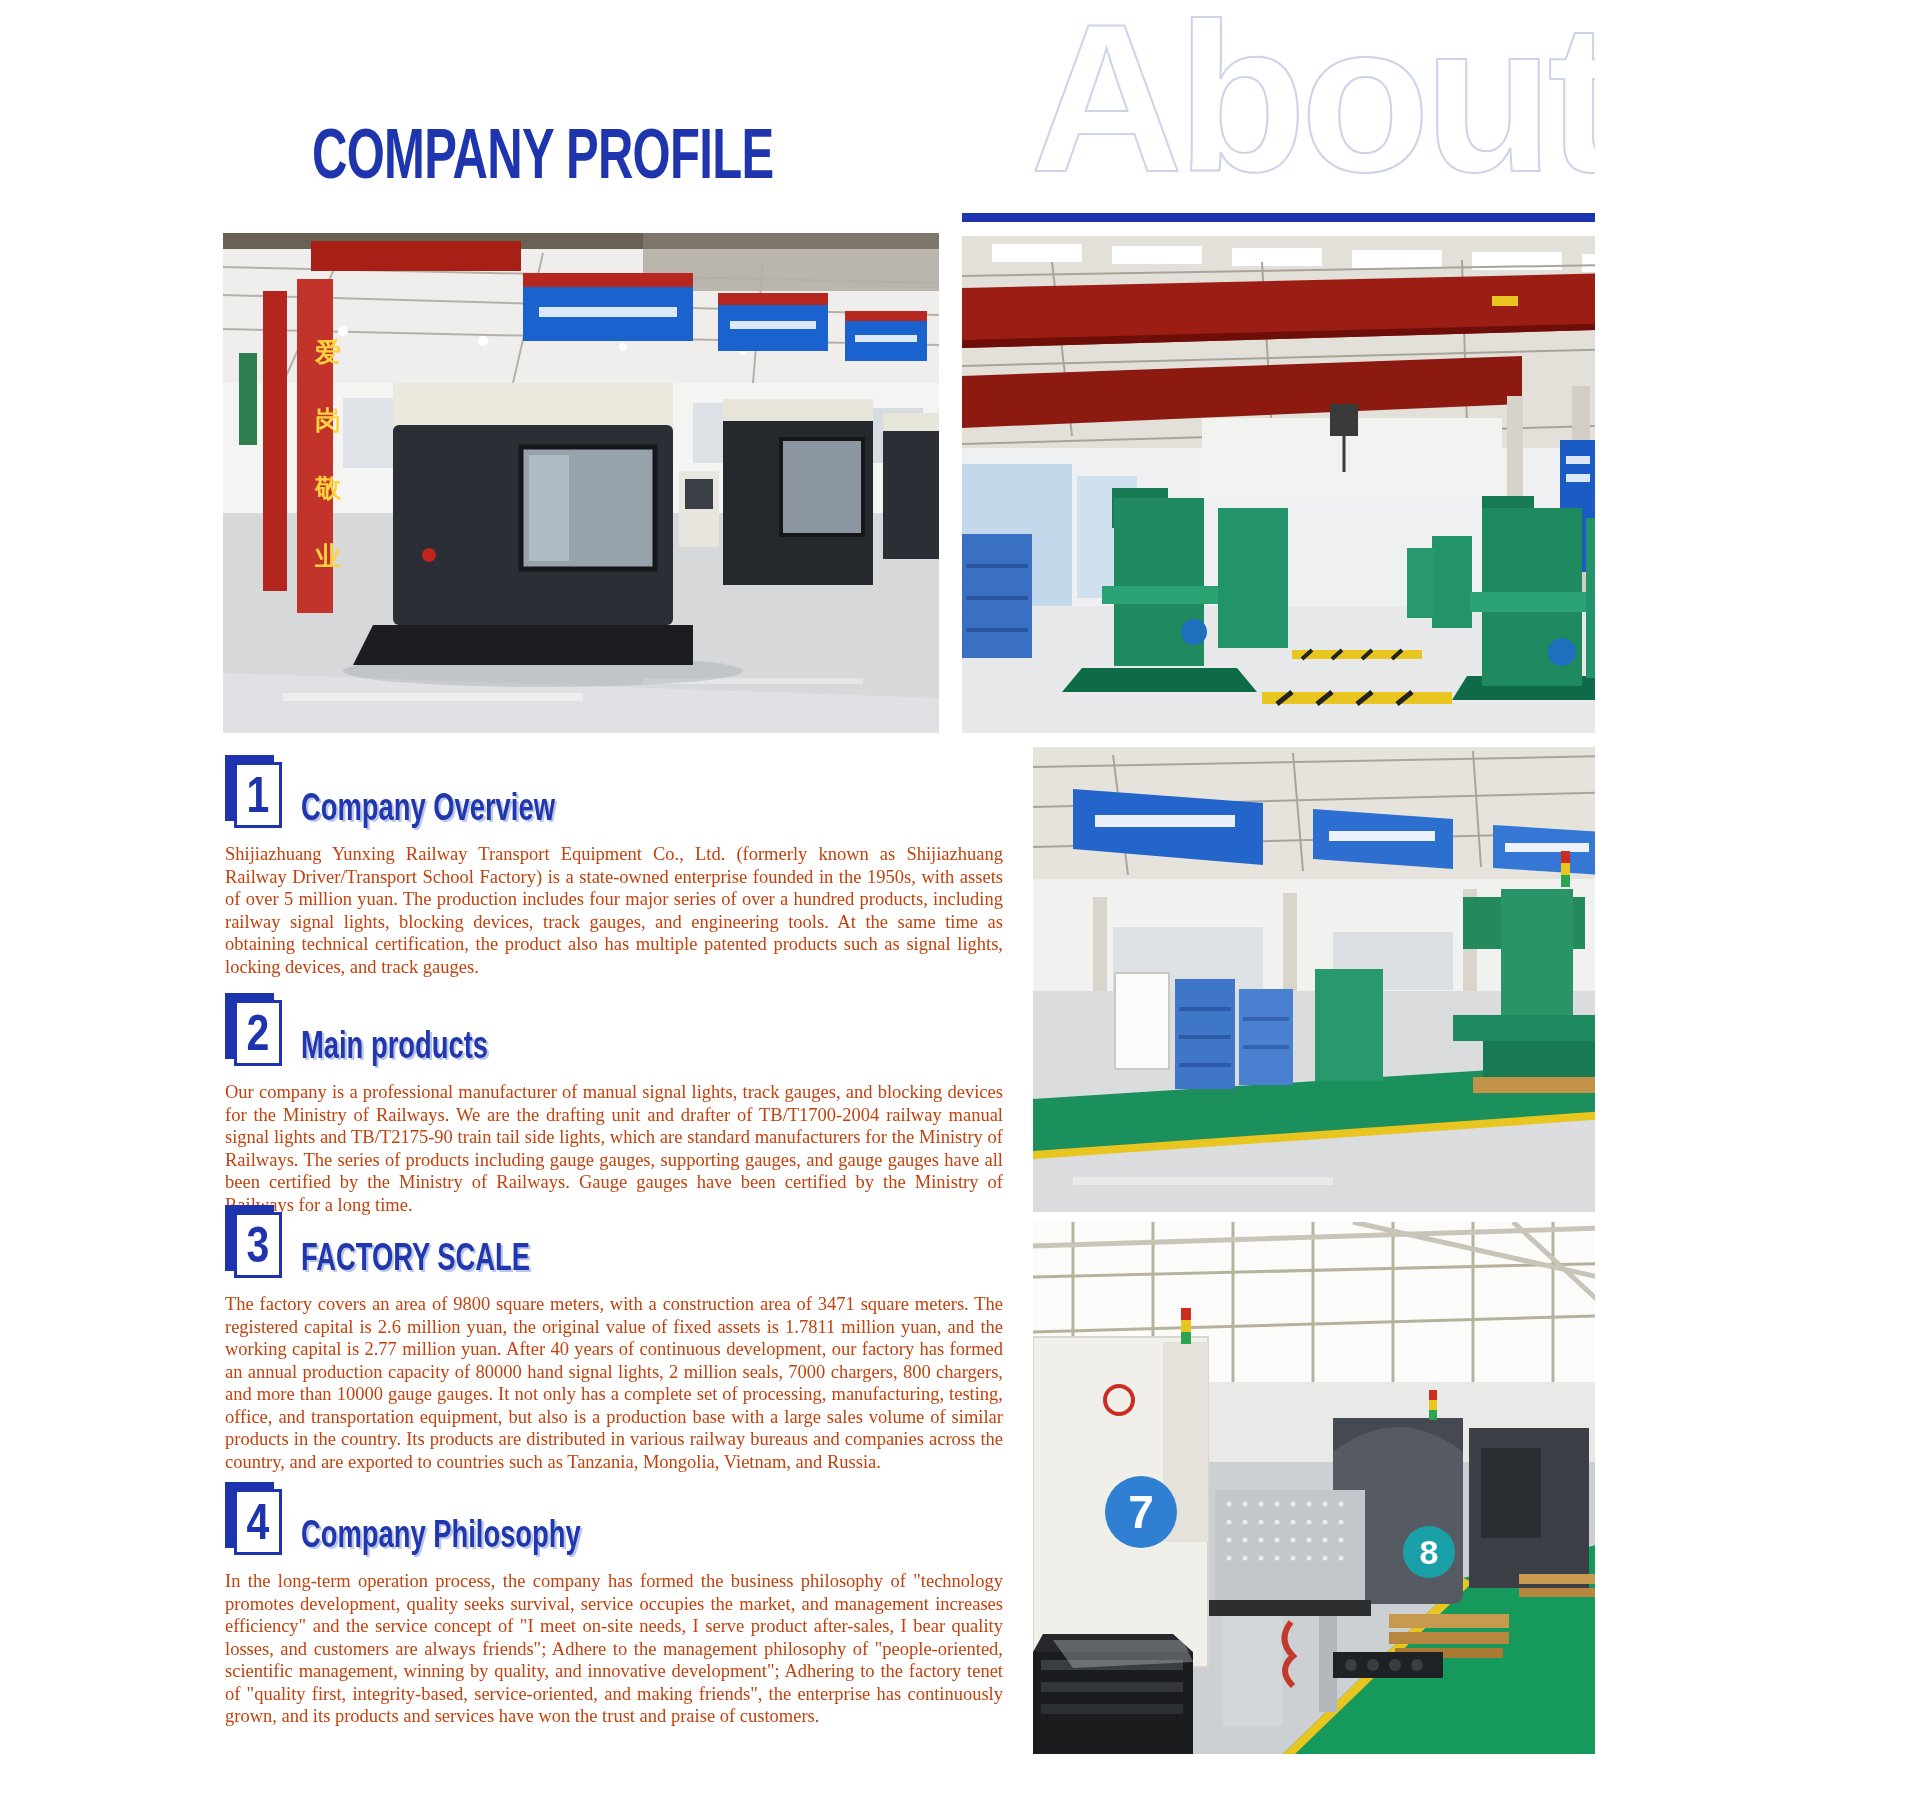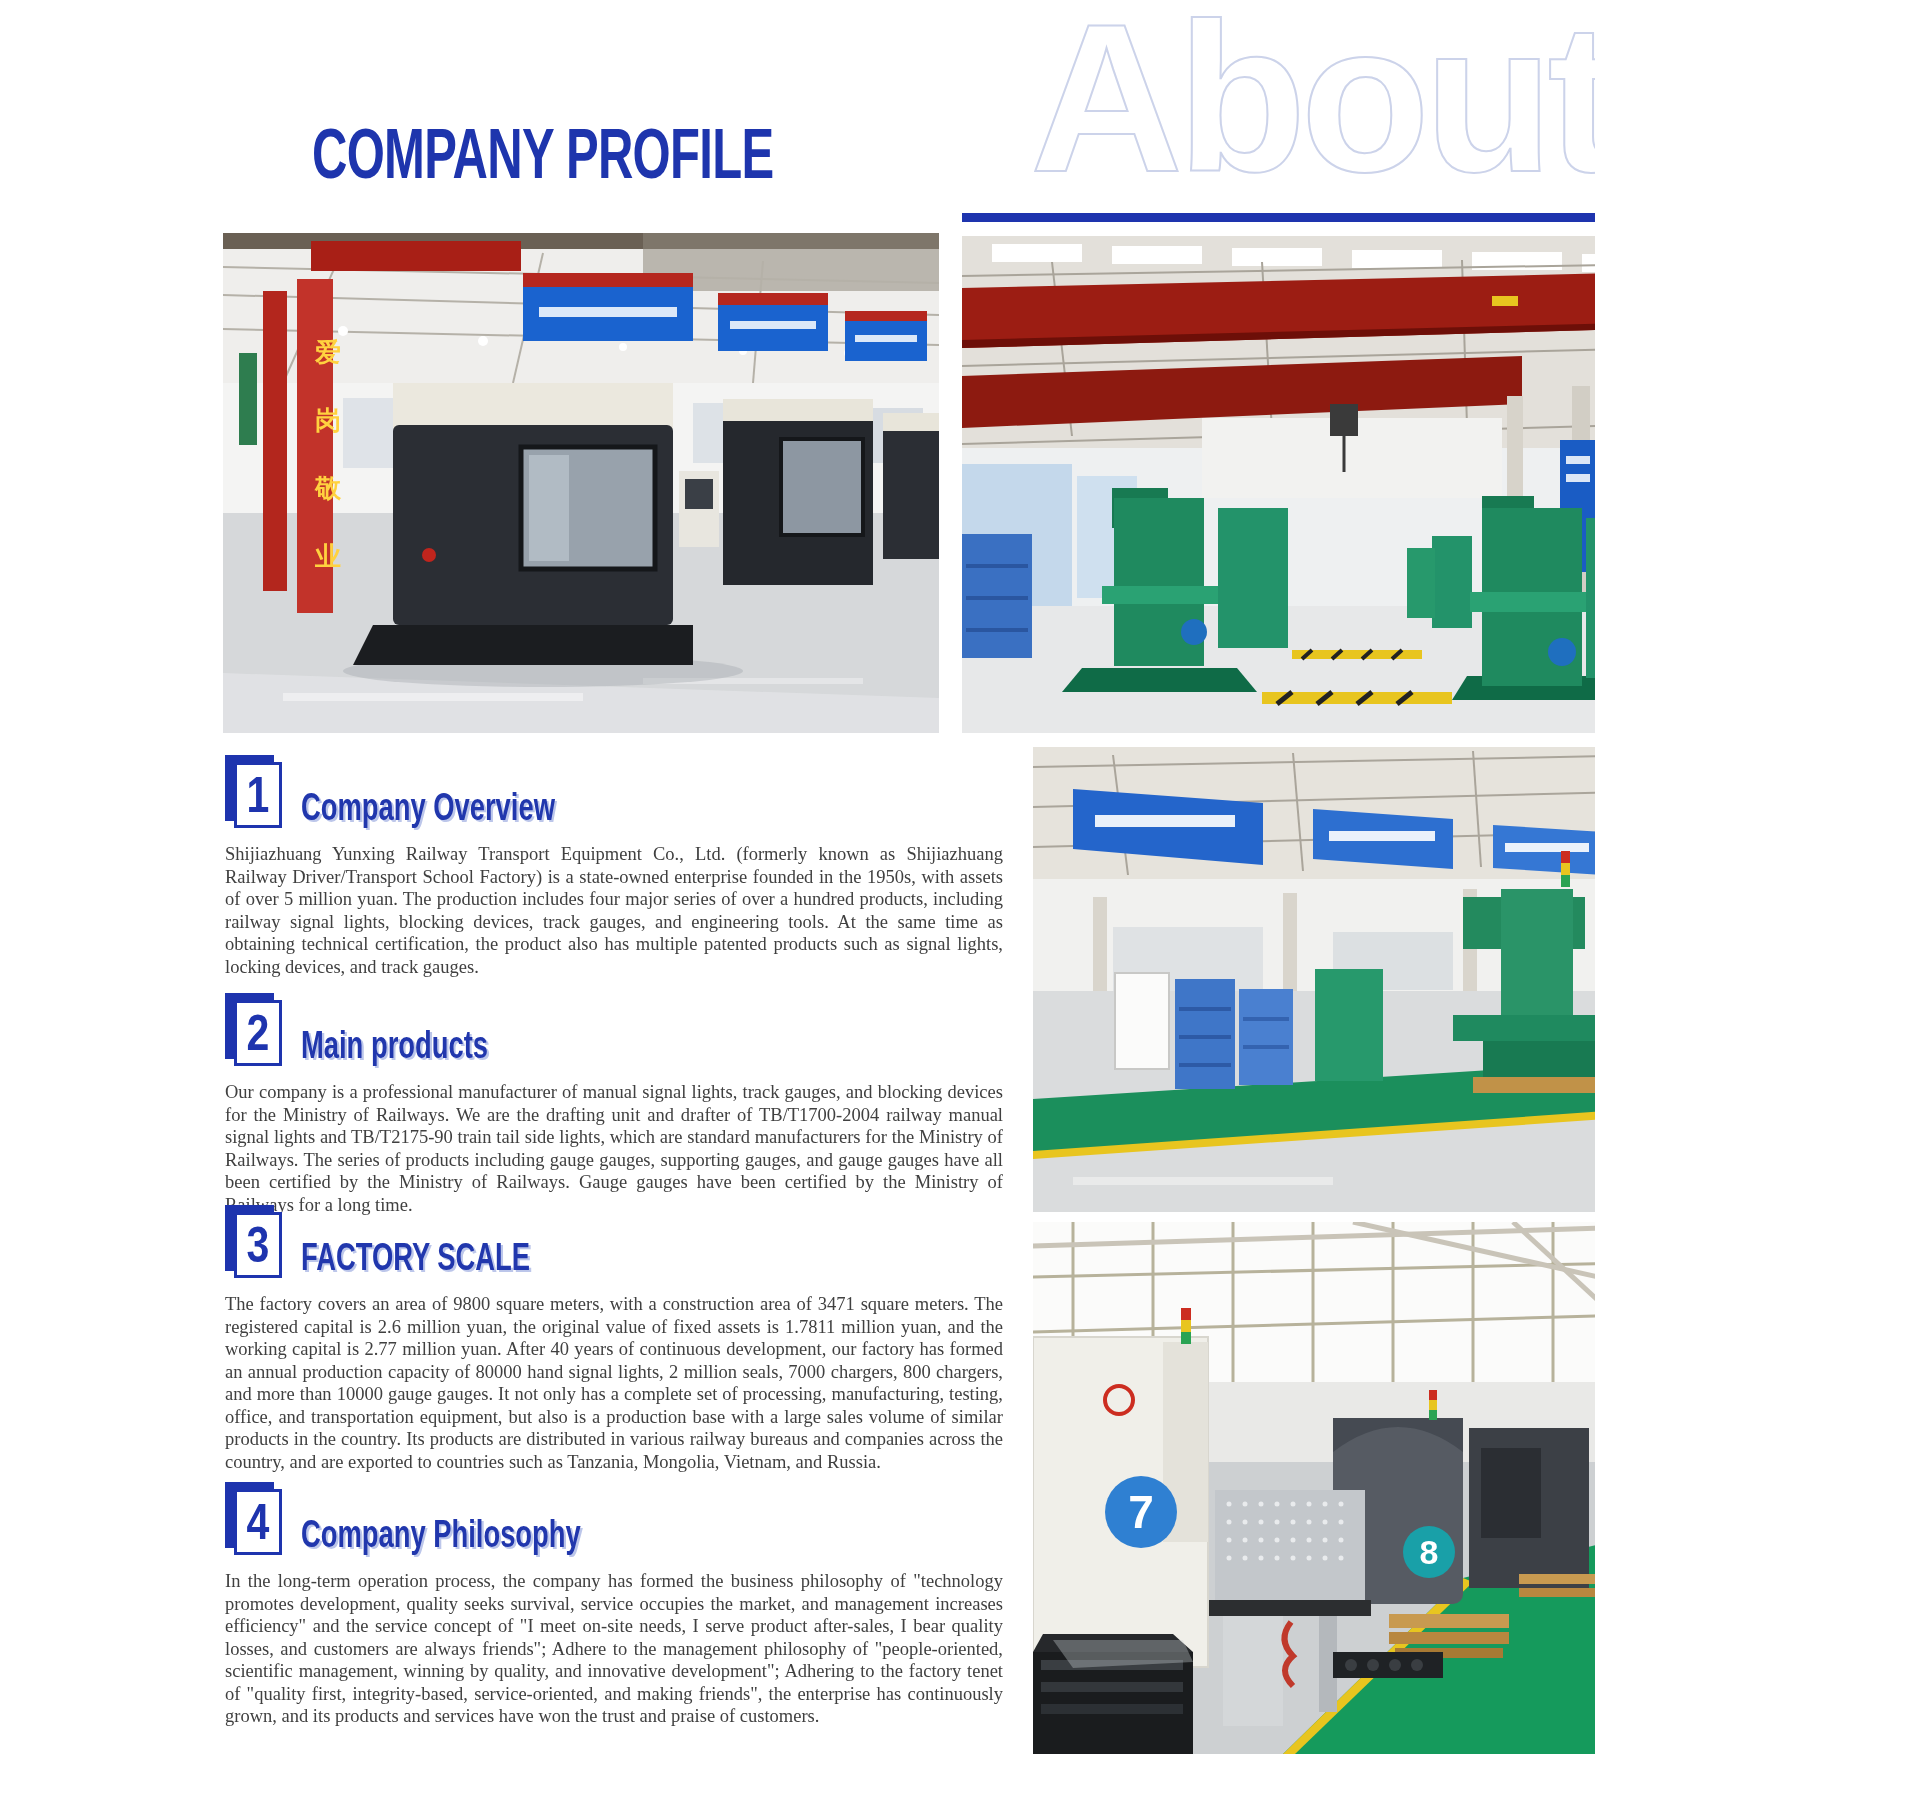--- a/index.html
+++ b/index.html
@@ -23,21 +23,21 @@
   .sec{position:absolute;left:225px;width:778px;}
   .badge-row{display:flex;align-items:flex-end;height:73px;}
   .badge{position:relative;width:60px;height:73px;flex:0 0 auto;}
   .badge-back{position:absolute;left:0;top:0;width:49px;height:66px;background:#1e34ae;}
   .badge-front{position:absolute;left:9px;top:7px;width:48px;height:66px;background:#ffffff;
     border:3px solid #1e34ae;box-sizing:border-box;display:flex;align-items:center;justify-content:center;}
   .badge-num{font:700 50px/1 "Liberation Sans",sans-serif;color:#1e34ae;transform:scaleX(.82);}
   .sec-title{margin:0 0 2px 16px;font:700 38px/1 "Liberation Sans",sans-serif;color:#2137ad;
     white-space:nowrap;transform:scaleX(.72);transform-origin:left bottom;
     text-shadow:3px 2px 0 #bcc6ea;}
-  .sec-body{margin:15px 0 0 0;font:18.5px/22.5px "Liberation Serif",serif;color:#404040;
+  .sec-body{margin:15px 0 0 0;font:18.5px/22.5px "Liberation Serif",serif;color:#c2410c;
     text-align:justify;}
 </style>
 </head>
 <body>
 
 <div id="page">
 
   <h1 class="hdr-title">COMPANY PROFILE</h1>
   <div class="watermark">About</div>
   <div class="divider"></div>

